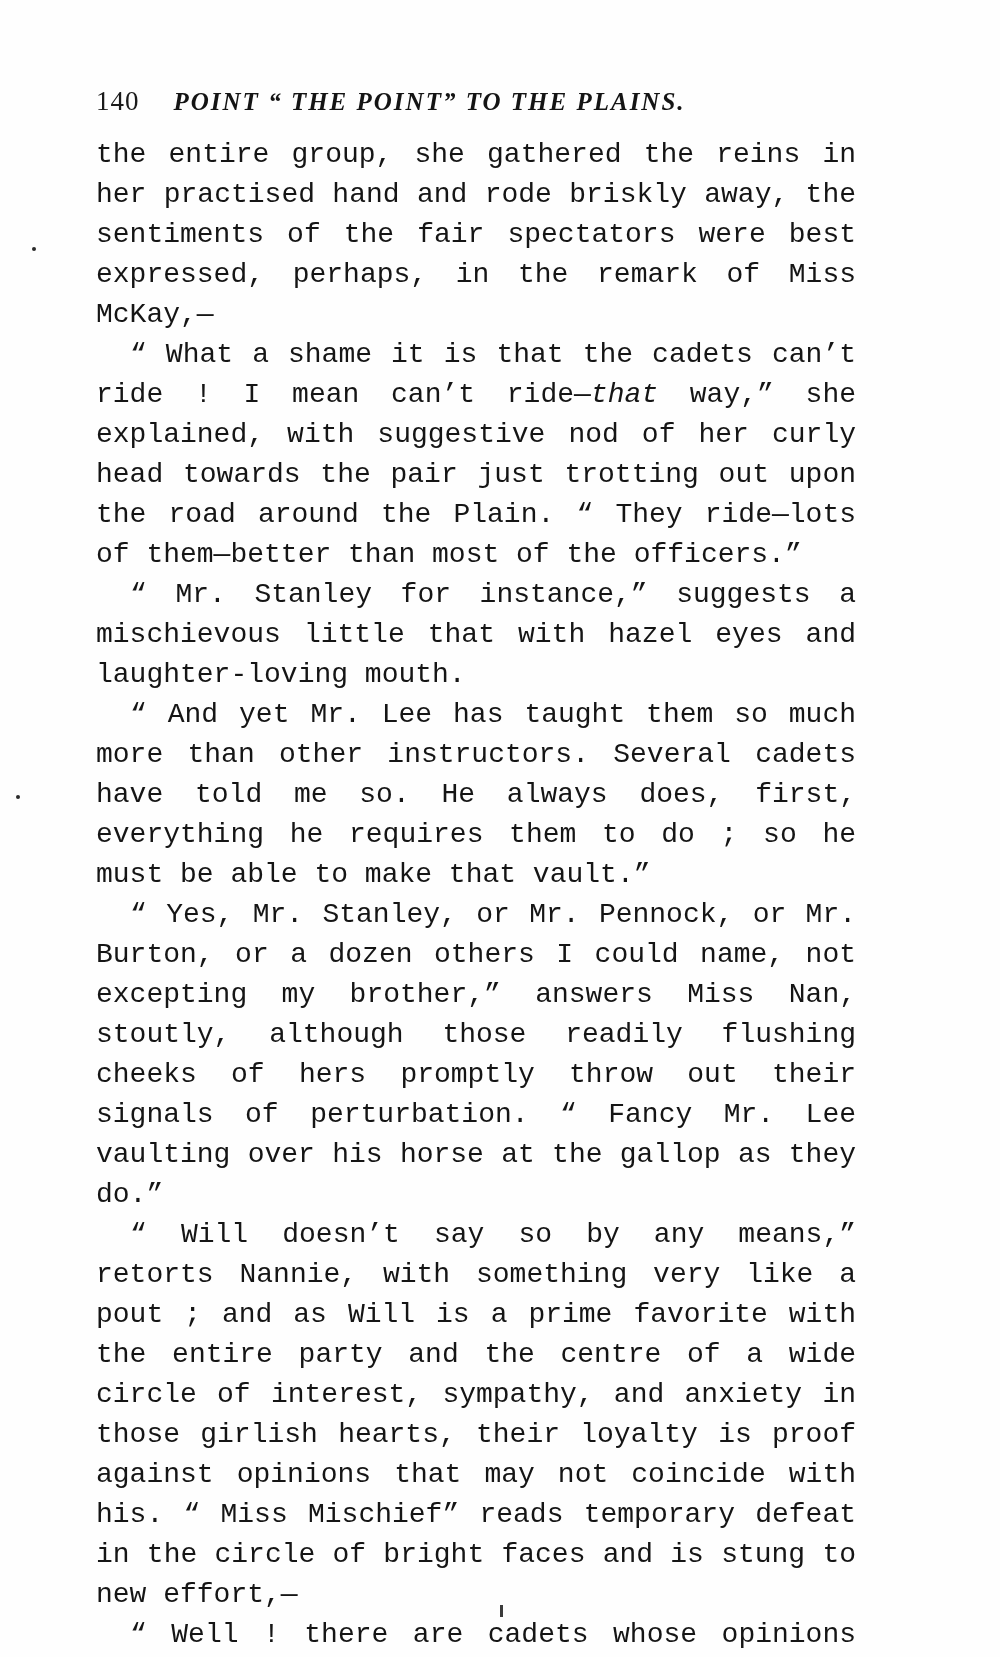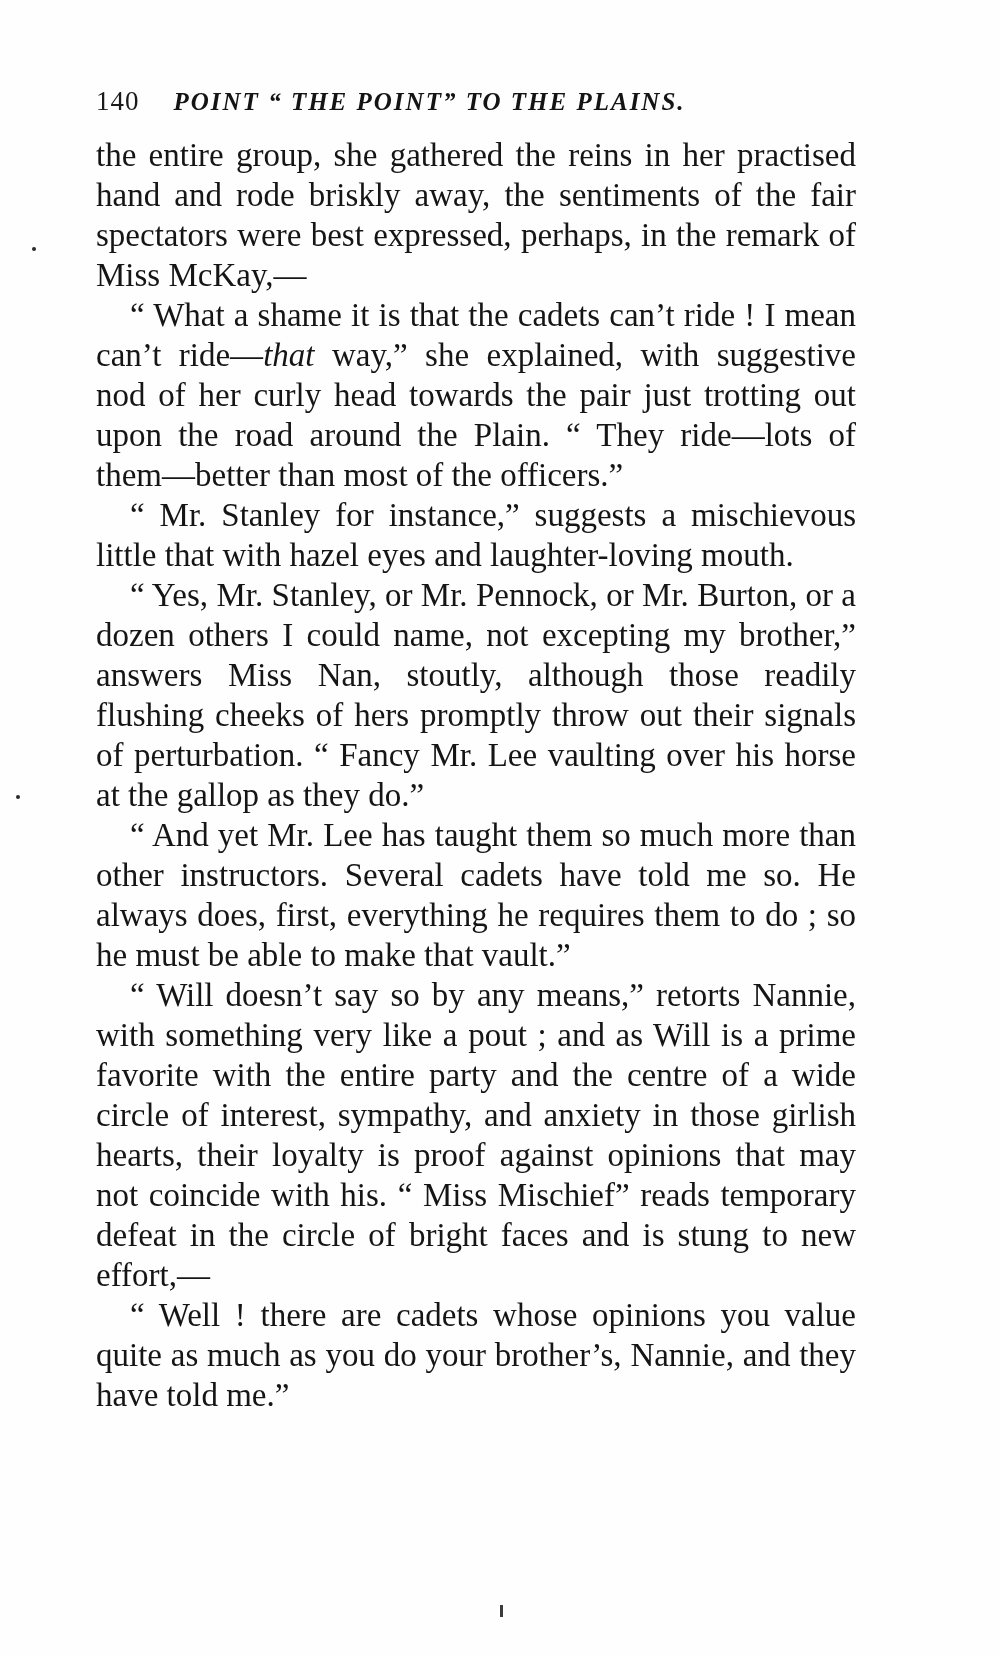--- a/index.html
+++ b/index.html
@@ -48,26 +48,27 @@
     white-space: nowrap;
   }
   .body-text {
     position: absolute;
     top: 135px;
     left: 96px;
     width: 760px;
   }
   .body-text p {
     margin: 0 0 0 0;
-    font-size: 33px;
+    font-size: 28px;
     line-height: 40px;
     text-align: justify;
     text-justify: inter-word;
     color: #151515;
     hyphens: none;
+    font-family: Liberation Mono, monospace;
   }
   .body-text p.indent {
     text-indent: 34px;
   }
   .body-text p em {
     font-style: italic;
   }
   .dot-left {
     position: absolute;
     width: 4px;
@@ -93,22 +94,22 @@
 
   <div class="header">
     <div class="folio">140</div>
     <div class="runhead">POINT “ THE POINT” TO THE PLAINS.</div>
   </div>
 
   <div class="body-text">
     <p>the entire group, she gathered the reins in her practised hand and rode briskly away, the sentiments of the fair spectators were best expressed, perhaps, in the remark of Miss McKay,—</p>
     <p class="indent">“ What a shame it is that the cadets can’t ride ! I mean can’t ride—<em>that</em> way,” she explained, with suggestive nod of her curly head towards the pair just trotting out upon the road around the Plain. “ They ride—lots of them—better than most of the officers.”</p>
     <p class="indent">“ Mr. Stanley for instance,” suggests a mischievous little that with hazel eyes and laughter-loving mouth.</p>
+    <p class="indent">“ And yet Mr. Lee has taught them so much more than other instructors. Several cadets have told me so. He always does, first, everything he requires them to do ; so he must be able to make that vault.”</p>
     <p class="indent">“ Yes, Mr. Stanley, or Mr. Pennock, or Mr. Burton, or a dozen others I could name, not excepting my brother,” answers Miss Nan, stoutly, although those readily flushing cheeks of hers promptly throw out their signals of perturbation. “ Fancy Mr. Lee vaulting over his horse at the gallop as they do.”</p>
-    <p class="indent">“ And yet Mr. Lee has taught them so much more than other instructors. Several cadets have told me so. He always does, first, everything he requires them to do ; so he must be able to make that vault.”</p>
     <p class="indent">“ Will doesn’t say so by any means,” retorts Nannie, with something very like a pout ; and as Will is a prime favorite with the entire party and the centre of a wide circle of interest, sympathy, and anxiety in those girlish hearts, their loyalty is proof against opinions that may not coincide with his. “ Miss Mischief” reads temporary defeat in the circle of bright faces and is stung to new effort,—</p>
     <p class="indent">“ Well ! there are cadets whose opinions you value quite as much as you do your brother’s, Nannie, and they have told me.”</p>
   </div>
 
   <div class="dot-left dot-a"></div>
   <div class="dot-left dot-b"></div>
   <div class="footmark"></div>
 
 </div>
 

